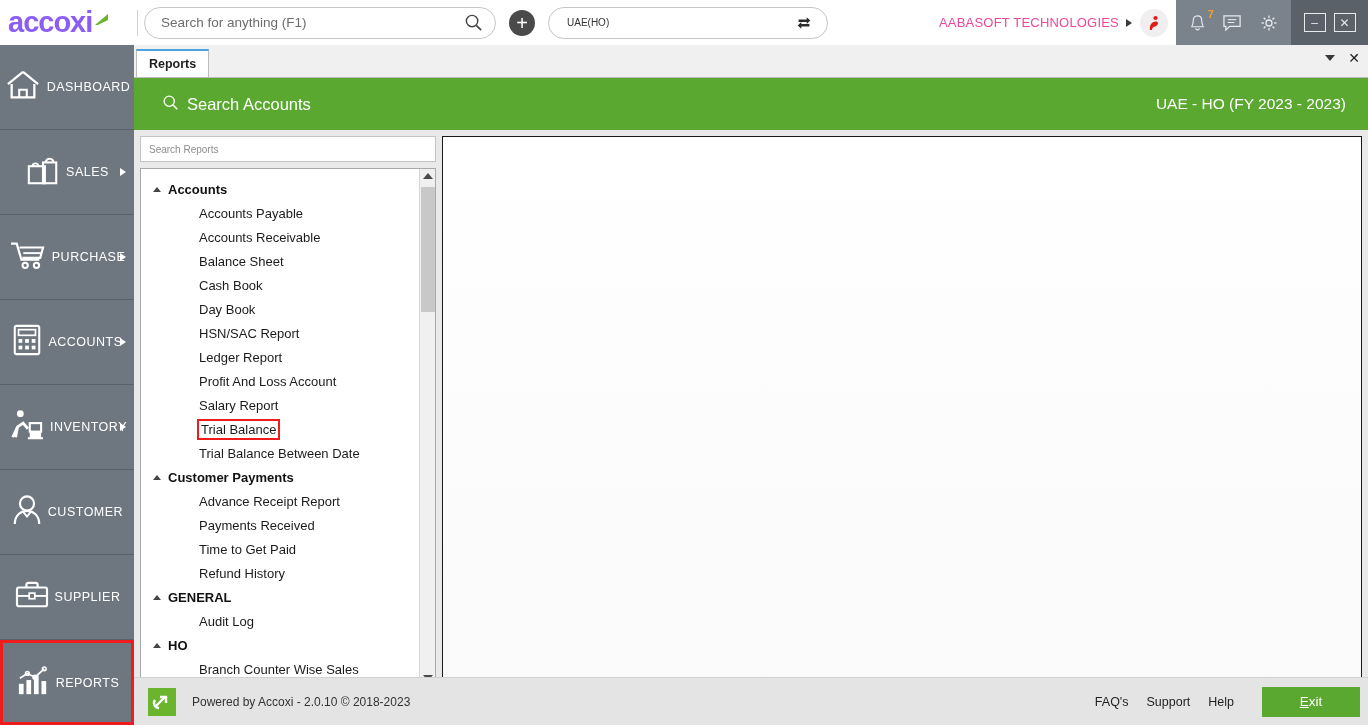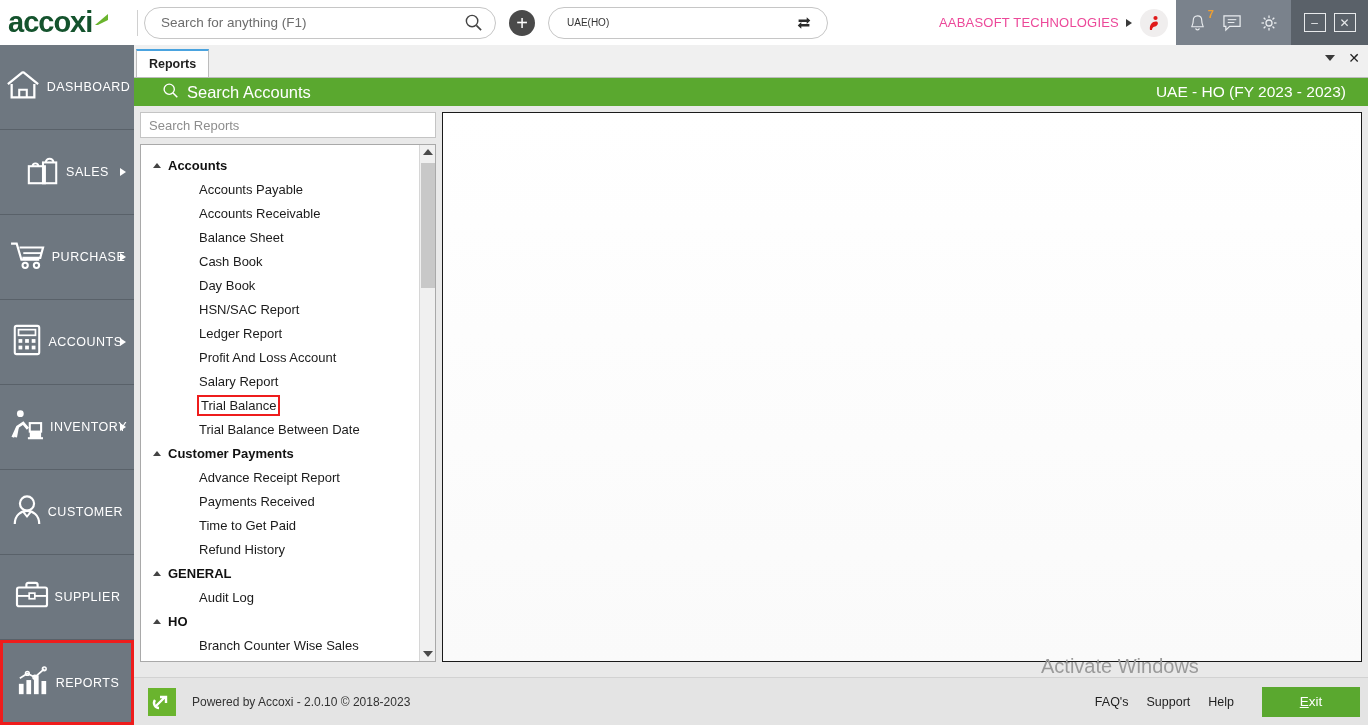--- a/index.html
+++ b/index.html
@@ -11,21 +11,21 @@
   }
   .app { position: relative; width: 1368px; height: 725px; }
 
   
   .topbar {
     position: absolute; left: 0; top: 0; width: 1368px; height: 45px;
     background: #ffffff; display: flex; align-items: center;
   }
   .logo {
     width: 137px; padding-left: 8px; font-size: 29px; font-weight: bold;
-    letter-spacing: -1px; color: #14532d; position: relative;
+    letter-spacing: -1px; color: #8b5cf6; position: relative;
   }
   .logo .x-green {
     position: absolute; left: 95px; top: 8px;
     width: 13px; height: 11px; background: #6ab42e;
     clip-path: polygon(0 100%, 100% 0, 100% 55%, 22% 100%);
   }
   .logo-divider {
     width: 1px; height: 26px; background: #d0d0d0; margin: 0 4px 0 0;
   }
   .search-box {
@@ -120,37 +120,37 @@
     align-items: center; gap: 13px;
   }
   .tab-caret {
     width: 0; height: 0; border-top: 6px solid #3a3a3a;
     border-left: 5px solid transparent; border-right: 5px solid transparent;
     cursor: pointer;
   }
   .tab-close { font-size: 14px; color: #222; cursor: pointer; line-height: 10px; }
 
   .green-header {
-    height: 28px; background: #5aa82f; display: flex; align-items: center;
+    height: 52px; background: #5aa82f; display: flex; align-items: center;
     padding: 0 22px 0 28px; justify-content: space-between;
   }
   .gh-left { display: flex; align-items: center; gap: 8px; color: #fff; font-size: 16.5px; }
   .gh-right { color: #fff; font-size: 15.5px; }
 
   .body-area {
     display: flex; padding: 6px 6px 0 6px; height: 556px; gap: 6px;
     background: #e9e9e9;
   }
   .left-panel { width: 296px; display: flex; flex-direction: column; }
   .reports-search {
     height: 26px; border: 1px solid #c4c4c4; background: #fff;
     display: flex; align-items: center; padding: 0 8px; margin-bottom: 6px;
   }
   .reports-search input {
-    flex: 1; border: none; outline: none; font-size: 13px; color: #333;
+    flex: 1; border: none; outline: none; font-size: 10px; color: #333;
     font-family: "Liberation Sans", sans-serif; background: transparent;
   }
   .reports-search input::placeholder { color: #8d8d8d; }
   .tree-wrap {
     flex: 1; border: 1px solid #a9a9a9; background: #fff;
     display: flex; overflow: hidden;
   }
   .tree {
     flex: 1; overflow: hidden; padding: 8px 0 0 0;
   }

